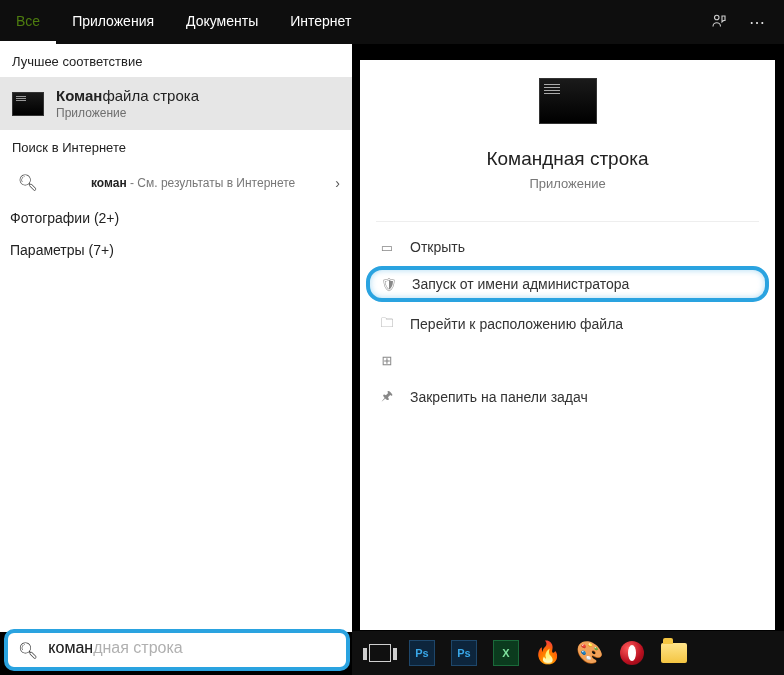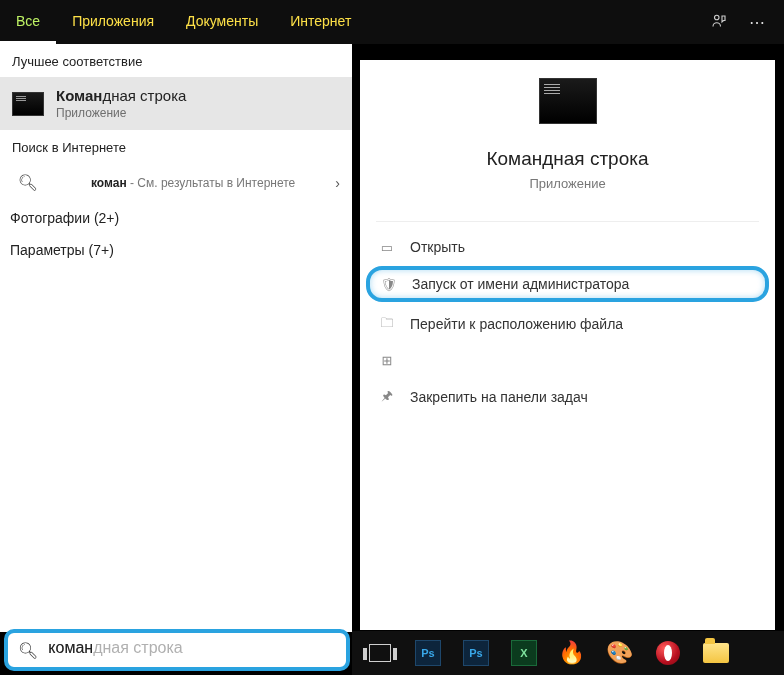--- a/index.html
+++ b/index.html
@@ -22,25 +22,25 @@
   .tabs-bar {
     height: 44px;
     background: #0e0e0e;
     color: #e8e8e8;
     display: flex; align-items: center;
   }
   .tab {
     padding: 0 16px;
     height: 100%;
     display: flex; align-items: center;
-    font-size: 14px; color: #fde047;
+    font-size: 14px; color: #ffffff;
     cursor: pointer;
     border-bottom: 3px solid transparent;
   }
-  .tab.active { border-bottom-color: #fff; color: #bef264; }
+  .tab.active { border-bottom-color: #fff; color: #4d7c0f; }
   .tab .chevron { margin-left: 6px; font-size: 10px; }
   .results {
     flex: 1; overflow: hidden;
     background: #fff;
     color: #222;
   }
   .section-title {
     padding: 10px 12px 8px 12px;
     font-size: 13px;
     color: #222;
@@ -179,21 +179,21 @@
     font-size:16px;
     caret-color:#000;
   }
   
   .taskbar {
     position:absolute;
     left:352px; bottom:0;
     width:432px; height:44px;
     background:#101010;
     display:flex; align-items:center;
-    padding-left:8px; gap:8px;
+    padding-left:8px; gap:2px;
   }
   .task-btn {
     width:40px; height:40px;
     display:flex;align-items:center;justify-content:center;
     cursor:pointer;
   }
   .sq {
     width:26px;height:26px;
     border:1px solid #1e476b;
     background:#0d253c;
@@ -246,21 +246,21 @@
       <span class="chevron">▾</span>
     </div>
   </div>
 
   <div class="results">
     <div class="section-title">Лучшее соответствие</div>
     <div class="best-match">
       <div class="cmd-thumb-small"></div>
       <div class="bm-text">
         <div class="line1">
-          <span class="hl">Коман</span><span>дная строка</span>
+          <span class="hl">Коман</span><span>файла строка</span>
         </div>
         <div class="line2">Приложение</div>
       </div>
     </div>
 
     <div class="section-title">Поиск в Интернете</div>
     <div class="web-search-row">
       <div class="icon">🔍︎</div>
       <div class="txt">
         <span class="hl">коман</span><span class="sub"> - См. результаты в Интернете</span>

